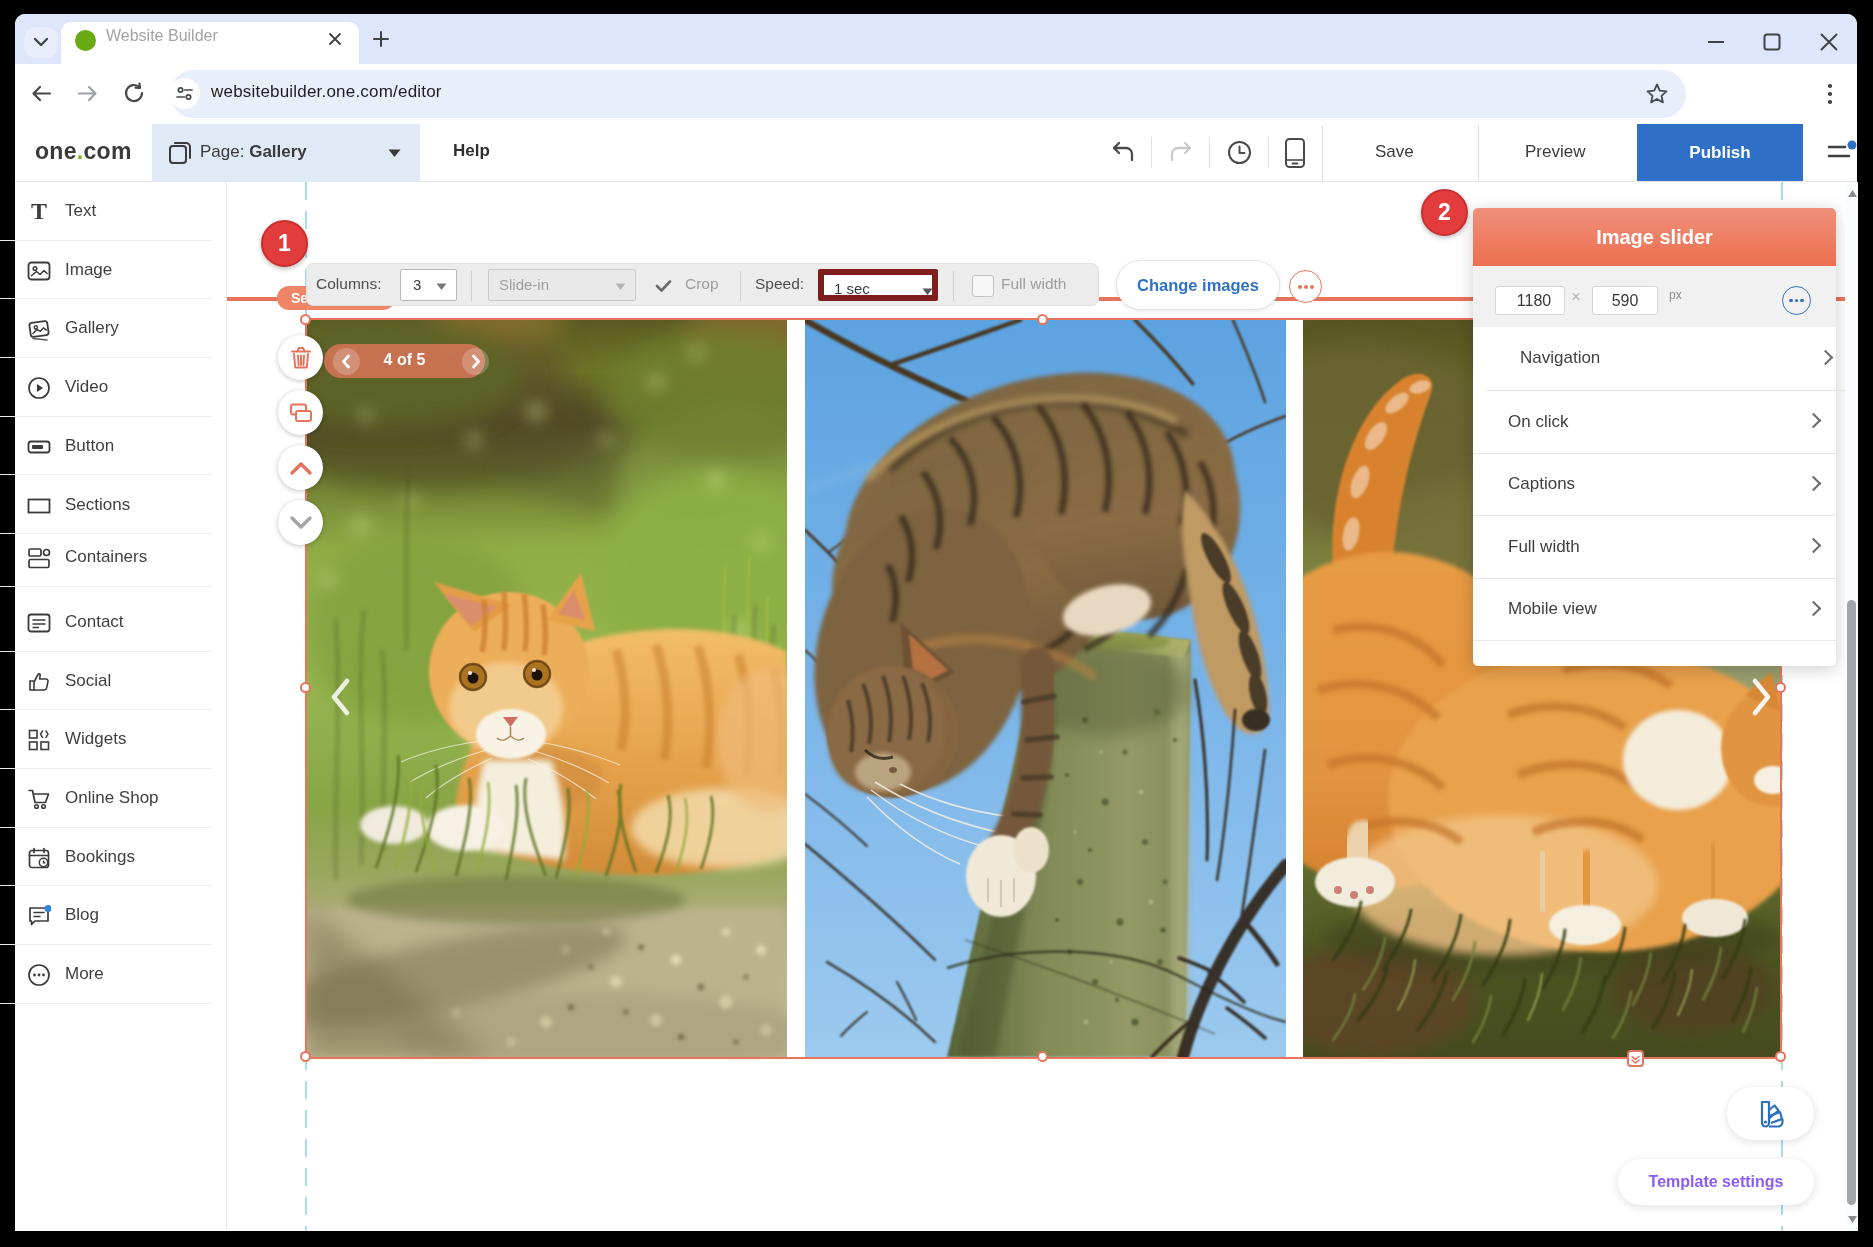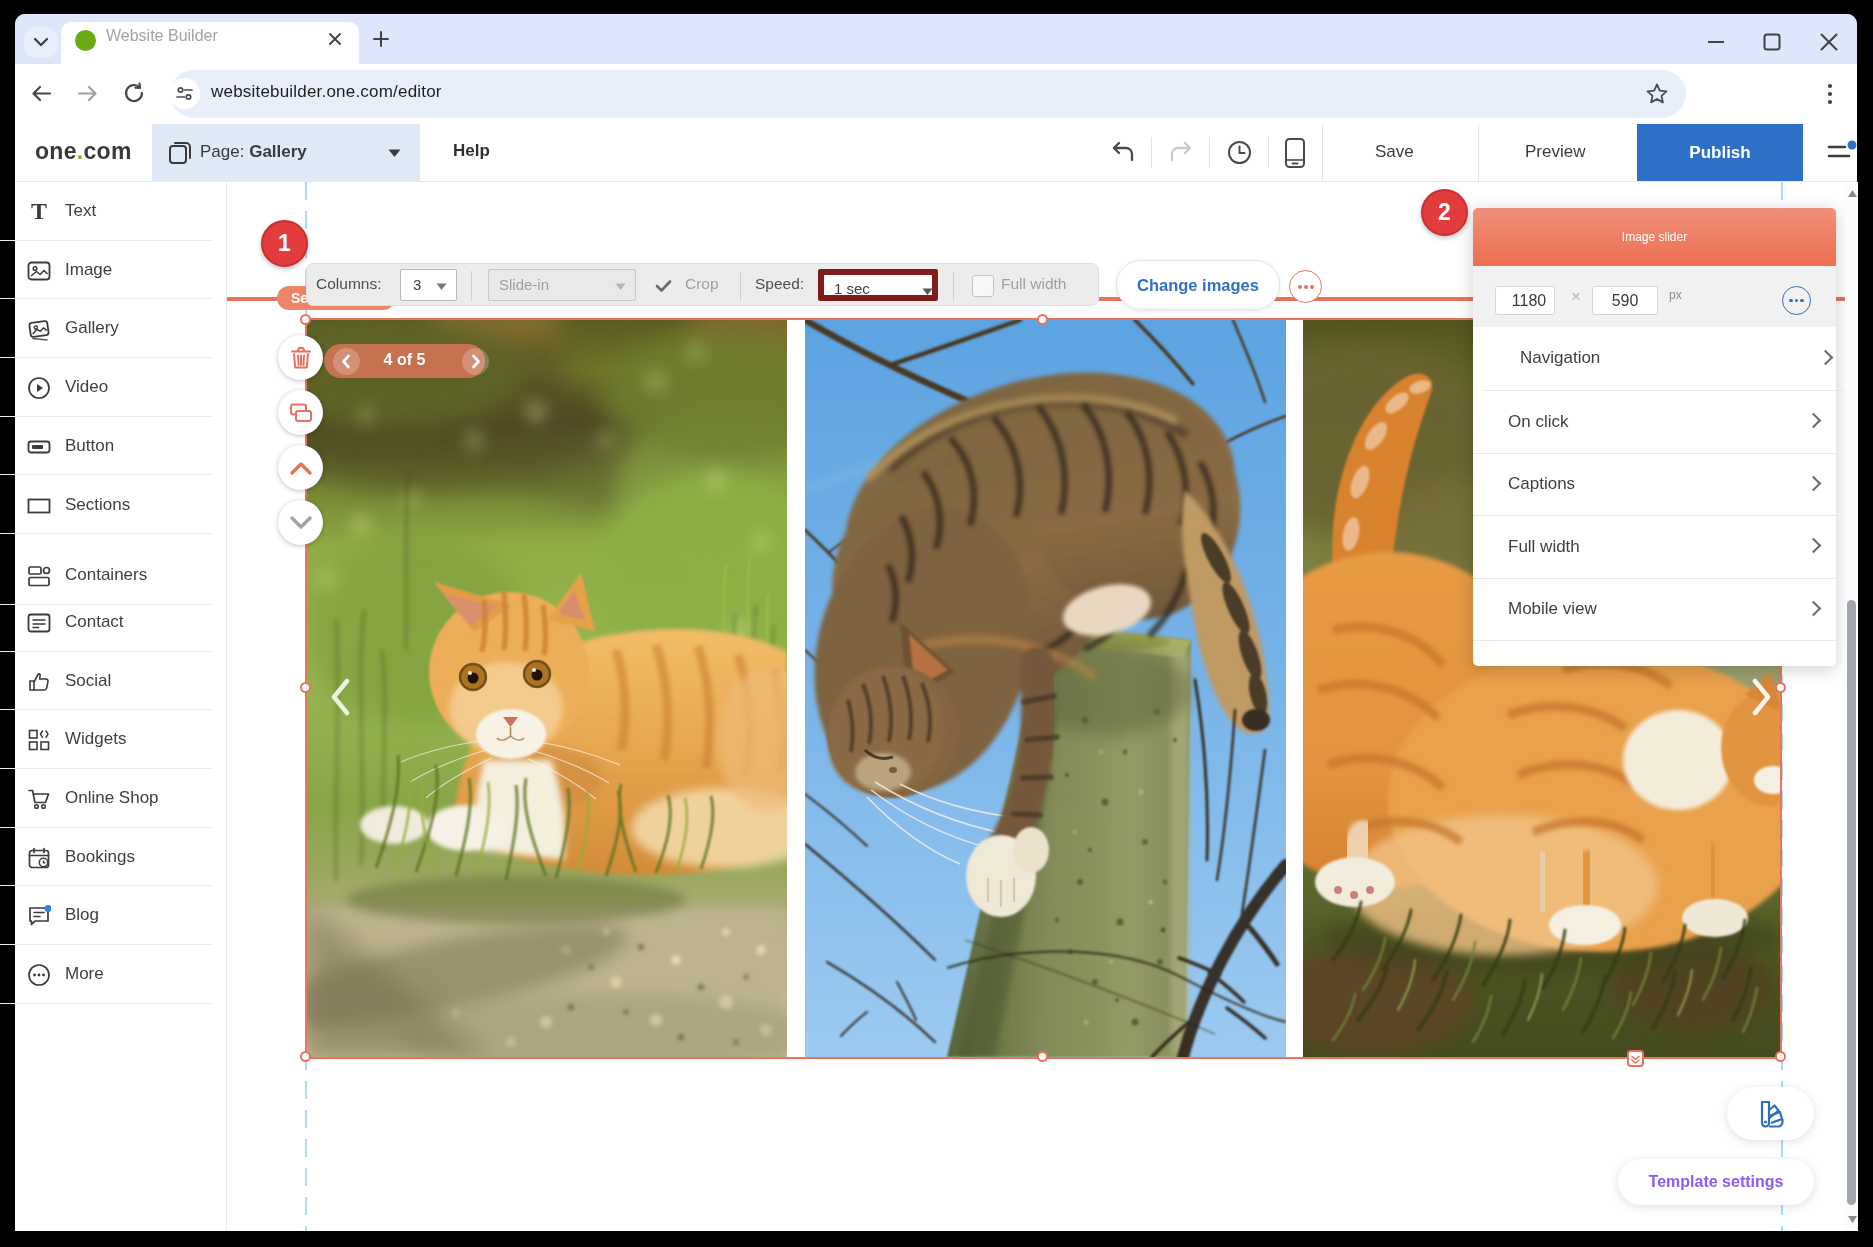--- a/index.html
+++ b/index.html
@@ -181,21 +181,21 @@
       <rect x="5" y="10" width="11" height="4" rx="1" fill="#3b3b3b"></rect>
     </svg>
     <div class="tx">Button</div>
   </div>
 <div class="sitem" style="top:475.5px;">
     <svg class="ic" viewBox="0 0 24 24">
       <rect x="1.5" y="5.5" width="21" height="13" fill="none" stroke="#3b3b3b" stroke-width="1.8"></rect>
     </svg>
     <div class="tx">Sections</div>
   </div>
-<div class="sitem" style="top:546px;padding-left:36px;">
+<div class="sitem" style="top:528px;padding-left:36px;">
     <svg class="ic" viewBox="0 0 24 24">
       <rect x="2" y="3" width="12" height="7" rx="1.5" fill="none" stroke="#3b3b3b" stroke-width="1.7"></rect>
       <circle cx="19.5" cy="6.5" r="3" fill="none" stroke="#3b3b3b" stroke-width="1.7"></circle>
       <rect x="2" y="13.5" width="20" height="8" rx="1.5" fill="none" stroke="#3b3b3b" stroke-width="1.7"></rect>
     </svg>
     <div class="tx">Containers</div>
   </div>
 <div class="sitem" style="top:592.9px;">
     <svg class="ic" viewBox="0 0 24 24">
       <rect x="1.5" y="3.5" width="21" height="17" rx="2.5" fill="none" stroke="#3b3b3b" stroke-width="1.8"></rect>
@@ -761,21 +761,21 @@
 </div>
 <div id="chgbtn">Change images</div>
 <div id="dots3">
       <span></span>
       <span></span>
       <span></span>
     </div>
 <div id="panel">
   <div id="phead">Image slider</div>
   <div id="psize">
-    <span class="pin" style="left:22px;width:60px;padding-left:8px;">1180</span>
+    <span class="pin" style="left:22px;width:70px;padding-left:8px;">1180</span>
     <span class="abs" style="left:98px;top:21px;font-size:17px;color:#b5b5b5;">×</span>
     <span class="pin" style="left:119px;width:66px;">590</span>
     <span class="abs" style="left:196px;top:22px;font-size:12px;color:#8e8e8e;">px</span>
     <span class="abs" style="left:309px;top:20px;width:29px;height:29px;border:1.5px solid #2d6fc0;border-radius:50%;">
           <span style="position:absolute;left:6px;top:11.5px;width:3.5px;height:3.5px;border-radius:50%;background:#2d6fc0;"></span>
           <span style="position:absolute;left:11.5px;top:11.5px;width:3.5px;height:3.5px;border-radius:50%;background:#2d6fc0;"></span>
           <span style="position:absolute;left:17px;top:11.5px;width:3.5px;height:3.5px;border-radius:50%;background:#2d6fc0;"></span>
         </span>
   </div>
   <div class="pitem" style="top:118.5px;height:64.5px;margin-left:12px;">Navigation</div>
@@ -815,21 +815,21 @@
   #edtb { position:absolute; left:79px; top:81px; width:793px; height:43px; background:#ececec; border:1px solid #e0e0e0; border-radius:7px; }
   #edtb .lab { position:absolute; top:11px; font-size:15.5px; }
   #edtb .dd { position:absolute; top:5px; height:32px; background:#fff; border:1px solid #b9b9b9; border-radius:2px; }
   #edtb .caret { position:absolute; top:12px; }
   #edtb .tsep { position:absolute; top:7px; width:1px; height:30px; background:#cfcfcf; }
   #chgbtn { position:absolute; left:889px; top:78px; width:164px; height:50px; background:#fff; border:1px solid #e4e4e4; border-radius:25px; box-shadow:0 1px 4px rgba(0,0,0,0.1); color:#2e71c7; font-size:16.5px; font-weight:600; text-align:center; line-height:48px; }
   #dots3 { position:absolute; left:1062px; top:88px; width:33px; height:33px; background:#fff; border:1.5px solid #e8735c; border-radius:50%; }
   #dots3 span { position:absolute; top:14px; width:4px; height:4px; border-radius:50%; background:#e8735c; }
   #dots3 span:nth-child(1){left:8px;} #dots3 span:nth-child(2){left:14px;} #dots3 span:nth-child(3){left:20px;}
   #panel { position:absolute; left:1246px; top:26px; width:363px; height:458px; background:#fff; border-radius:5px; box-shadow:0 3px 18px rgba(0,0,0,0.2); }
-  #phead { height:58px; background:linear-gradient(180deg,#f0907a 0%,#ec6f50 100%); border-radius:5px 5px 0 0; color:#fff; font-size:12px; font-weight:400; text-align:center; line-height:58px; }
+  #phead { height:58px; background:linear-gradient(180deg,#f0907a 0%,#ec6f50 100%); border-radius:5px 5px 0 0; color:#fff; font-size:20px; font-weight:700; text-align:center; line-height:58px; }
   #psize { position:absolute; left:0; top:58px; width:363px; height:60.5px; background:#f1f1f1; }
   .pin { position:absolute; top:19.5px; height:29px; background:#fff; border:1px solid #d6d6d6; border-radius:3px; text-align:center; font-size:16px; color:#3a3a3a; line-height:27px; }
   .pitem { position:absolute; left:0; width:363px; border-bottom:1px solid #e7e7e7; font-size:17px; color:#3f3f3f; }
   .pitem::before { content:""; position:absolute; left:335px; top:50%; margin-top:-6.5px; width:9px; height:9px; border-top:2px solid #6b6b6b; border-right:2px solid #6b6b6b; transform:rotate(45deg); }
   .pitem { display:flex; align-items:center; padding-left:35px; }
   .badge { position:absolute; width:47px; height:47px; border-radius:50%; background:#e23c3c; border:2px solid #cb2e31; box-shadow:0 2px 5px rgba(0,0,0,0.25); color:#fff; font-size:23px; font-weight:700; text-align:center; line-height:43px; }
   #palbtn { position:absolute; left:1500px; top:905px; width:87px; height:53px; background:#fff; border-radius:27px; box-shadow:0 2px 10px rgba(0,0,0,0.13); display:flex; align-items:center; justify-content:center; }
   #tmplbtn { position:absolute; left:1391px; top:977px; width:196px; height:46px; background:#fff; border-radius:23px; box-shadow:0 2px 10px rgba(0,0,0,0.13); color:#8b5cf6; font-size:16px; font-weight:600; text-align:center; line-height:46px; }
   #sbar { position:absolute; left:1845px; top:182px; width:13px; height:1049px; background:#fbfcfe; }
   #sthumb { position:absolute; left:2px; top:418px; width:9px; height:605px; background:#a2a6ab; border-radius:4.5px; }

